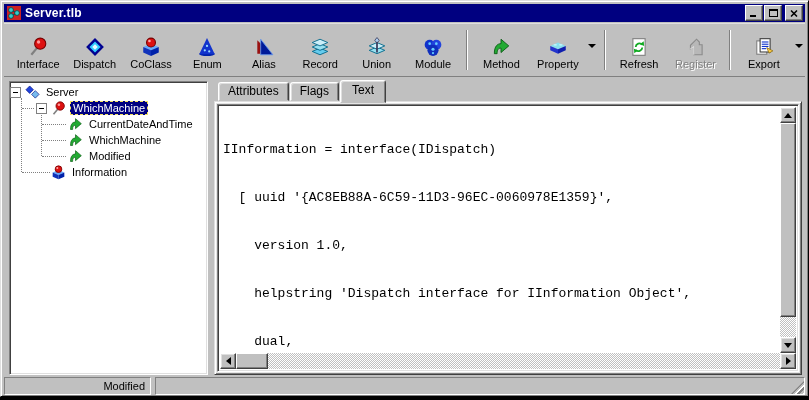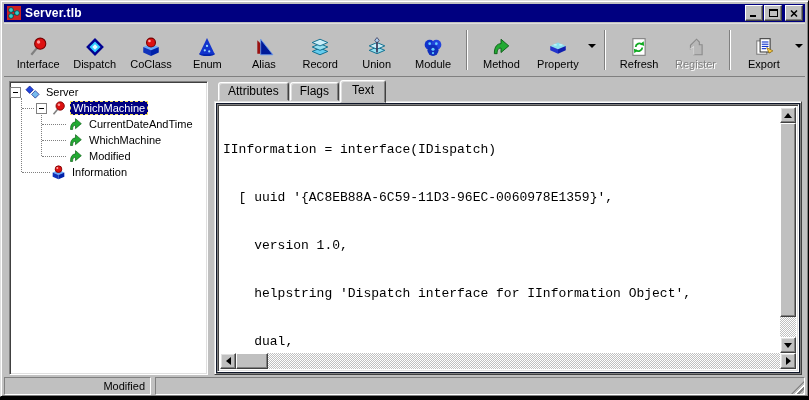--- a/index.html
+++ b/index.html
@@ -45,21 +45,21 @@
   .tlabel.sel{background:#000080;color:#fff;border:1px dashed #f0e060;padding:0 2px;}
   .tline{position:absolute;border-left:1px dotted #808080;width:0;z-index:1;}
   .tline.h{border-left:none;border-top:1px dotted #808080;height:0;}
   
   .right-panel{position:absolute;left:213px;top:78px;width:588px;height:296px;}
   .tabbar{position:relative;height:22px;display:flex;align-items:flex-end;padding-left:4px;z-index:3;}
   .tab{height:19px;background:#c0c0c0;display:flex;align-items:center;padding:0 9px 2px 9px;font-size:12px;
     border:1px solid;border-color:#fff #404040 transparent #fff;border-radius:3px 3px 0 0;
     box-shadow:inset 1px 1px 0 #dfdfdf, inset -1px 0 0 #808080;margin-right:1px;box-sizing:border-box;}
   .tab.active{height:23px;margin-bottom:-2px;padding:0 11px 3px 11px;z-index:4;position:relative;}
-  .tab-page{position:absolute;left:0;top:22px;right:0;bottom:0;background:#0f172a;}
+  .tab-page{position:absolute;left:0;top:22px;right:0;bottom:0;background:#e5e5e5;}
   .code-wrap{position:absolute;left:2px;top:2px;right:2px;bottom:2px;background:#fff;box-sizing:border-box;}
   .code-text{position:absolute;left:3px;top:3px;right:19px;bottom:19px;overflow:hidden;
     font-family:"Liberation Mono","DejaVu Sans Mono",monospace;font-size:13px;line-height:16px;
     white-space:pre;color:#000;padding:2px 0 0 2px;}
   
   .dither{background-image:repeating-conic-gradient(#fff 0% 25%, #c0c0c0 0% 50%);background-size:2px 2px;}
   .vsb{position:absolute;top:2px;right:2px;bottom:18px;width:16px;}
   .hsb{position:absolute;left:2px;right:2px;bottom:2px;height:16px;}
   .sbtn{position:absolute;width:16px;height:16px;background:#c0c0c0;border:1px solid;border-color:#fff #404040 #404040 #fff;
     box-shadow:inset -1px -1px 0 #808080, inset 1px 1px 0 #dfdfdf;box-sizing:border-box;

